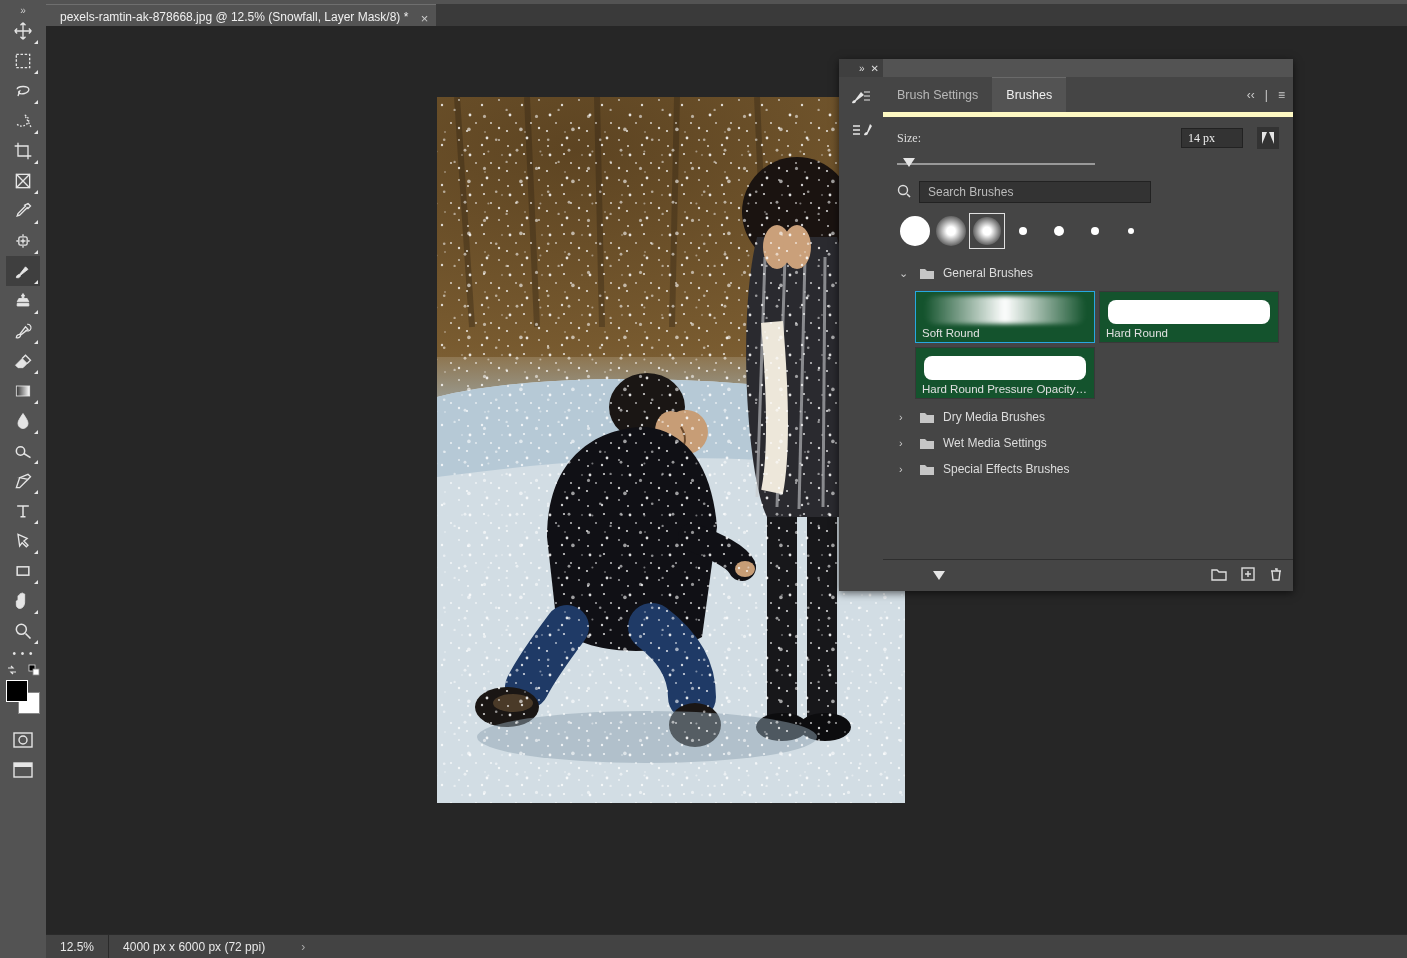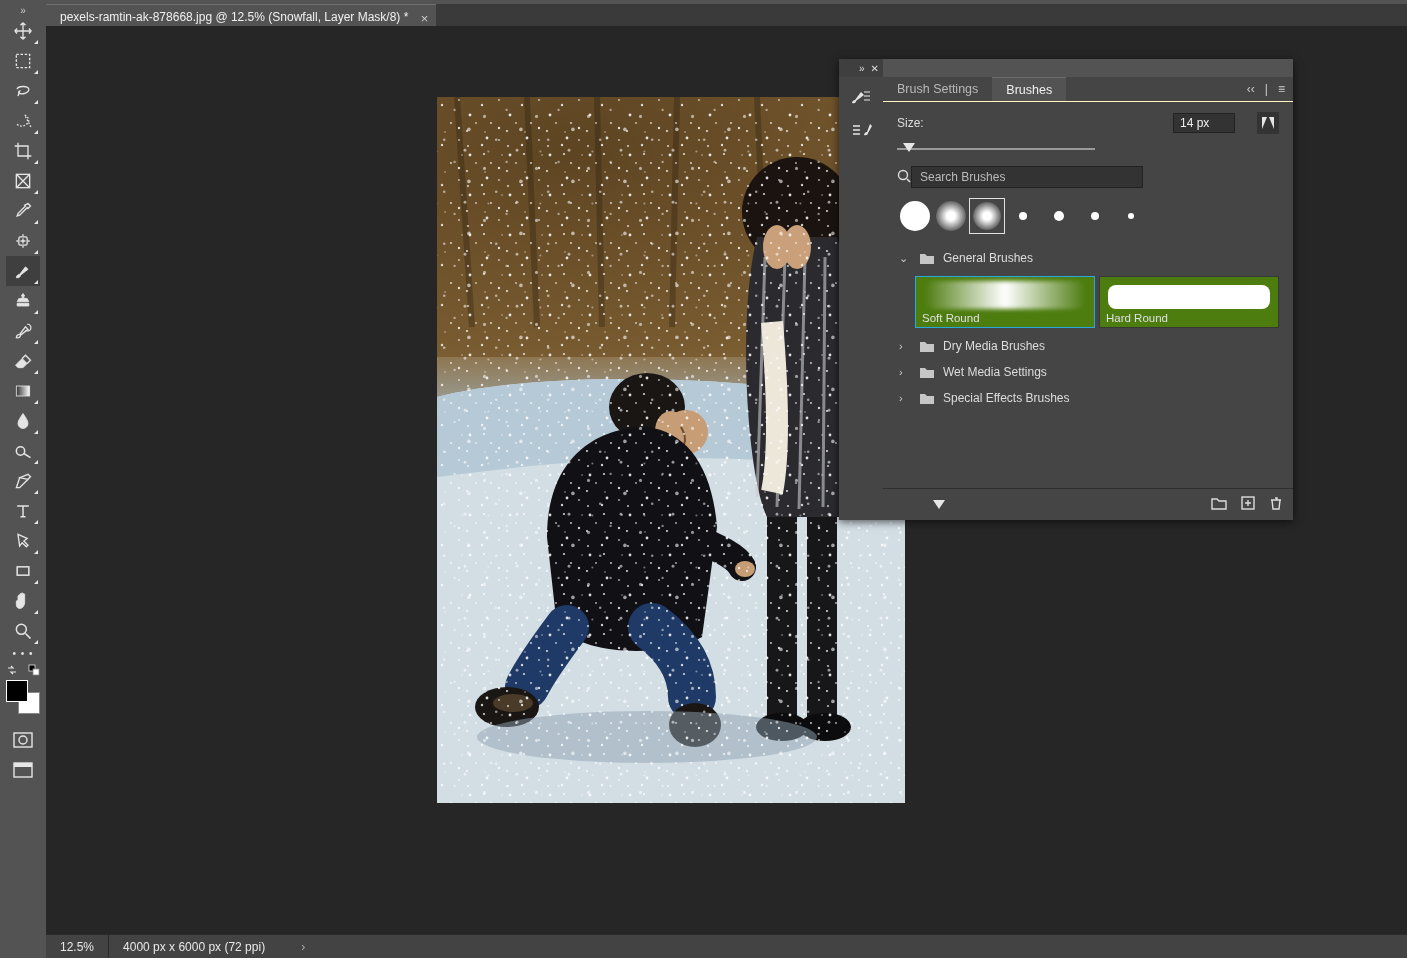--- a/index.html
+++ b/index.html
@@ -111,37 +111,37 @@
     width:44px; background:#454545;
     display:flex; flex-direction:column; align-items:center;
     gap:8px; padding-top:8px;
   }
   .panel-sidebar .pbtn {
     width:32px; height:24px;
     display:flex;align-items:center;justify-content:center;
   }
   .panel-main { flex:1; background:#454545; display:flex;flex-direction:column;}
   .panel-tabs {
-    height:25px; display:flex; align-items:stretch;
-    border-bottom:1px solid #fef9c3;
+    height:40px; display:flex; align-items:stretch;
+    border-bottom:5px solid #fef9c3;
   }
   .panel-tabs .ptab {
     padding:0 14px; display:flex; align-items:center;
     color:#b8b8b8; font-size:12.5px;
   }
   .panel-tabs .ptab.active {
     background:#535353; color:#f0f0f0;
     border-top:1px solid #6a6a6a;
   }
   .panel-tabs .ptab-spacer{flex:1;}
   .panel-tabs .ptab-ctrls{display:flex;align-items:center;gap:10px;padding-right:8px;color:#ccc;}
 
   .panel-content { padding:10px 14px 8px 14px; display:flex;flex-direction:column; }
 
-  .size-row { display:flex; align-items:center; gap:8px; }
+  .size-row { display:flex; align-items:center; gap:0;font-family:Liberation Serif, serif; }
   .size-label { color:#ddd; }
   .size-input {
     margin-left:auto;
     width:62px; height:20px; background:#333; border:1px solid #222;
     color:#eee; font-size:12px; padding:0 6px;
     display:flex;align-items:center;
   }
   .flip-icon {
     margin-left:14px;
     width:22px;height:22px; background:#333;
@@ -156,21 +156,21 @@
   }
   .size-slider .thumb {
     position:absolute; left:6px; top:3px;
     width:0;height:0;
     border-left:6px solid transparent;
     border-right:6px solid transparent;
     border-top:9px solid #e6e6e6;
   }
 
   .search-row {
-    margin-top:8px; display:flex; align-items:center; 
+    margin-top:8px; display:flex; align-items:center; gap:8px;
   }
   .search-row .mag { color:#ddd; font-size:14px;}
   .search-row .search-box {
     flex:0 0 232px;
     height:22px; background:#333; border:1px solid #222;
     display:flex;align-items:center; padding:0 8px;color:#bbb;
   }
   .tip-strip {
     margin-top:10px; display:flex; gap:0;
   }
@@ -189,21 +189,21 @@
     color:#ddd; padding-left:2px;
   }
   .folder-row .chev { width:12px; color:#ccc; font-size:11px;}
   .folder-row .fld-icon { width:16px;height:14px; }
 
   .brush-grid {
     margin:4px 0 4px 18px;
     display:grid; grid-template-columns: 1fr 1fr; gap:4px;
   }
   .brush-card {
-    background:#4d7c0f; border:1px solid #383838;
+    background:#14532d; border:1px solid #383838;
     height:52px;
     display:flex;flex-direction:column;
   }
   .brush-card.selected { border:1px solid #28a7e0; }
   .brush-card .stroke {
     flex:1; margin:4px 8px 0 8px; border-radius:10px;
   }
   .brush-card .stroke.soft {
     background:linear-gradient(90deg,transparent,#fff,transparent);
     filter:blur(2px);
@@ -601,20 +601,24 @@
 
             <div class="brush-grid" id="brush-grid">
                 <div class="brush-card selected">
                   <div class="stroke soft"></div>
                   <div class="bc-label">Soft Round</div>
                 </div>
                 <div class="brush-card">
                   <div class="stroke hard"></div>
                   <div class="bc-label">Hard Round</div>
                 </div>
+                <div class="brush-card">
+                  <div class="stroke hard"></div>
+                  <div class="bc-label">Hard Round Pressure Opacity…</div>
+                </div>
               </div>
 
             <div class="folder-row">
               <span class="chev">›</span>
               <svg class="fld-icon" viewBox="0 0 16 14">
                   <path fill="#ddd" d="M1 3h5l2 2h7v8H1z" opacity="0.85"></path>
                 </svg>
               <span>Dry Media Brushes</span>
             </div>
             <div class="folder-row">

